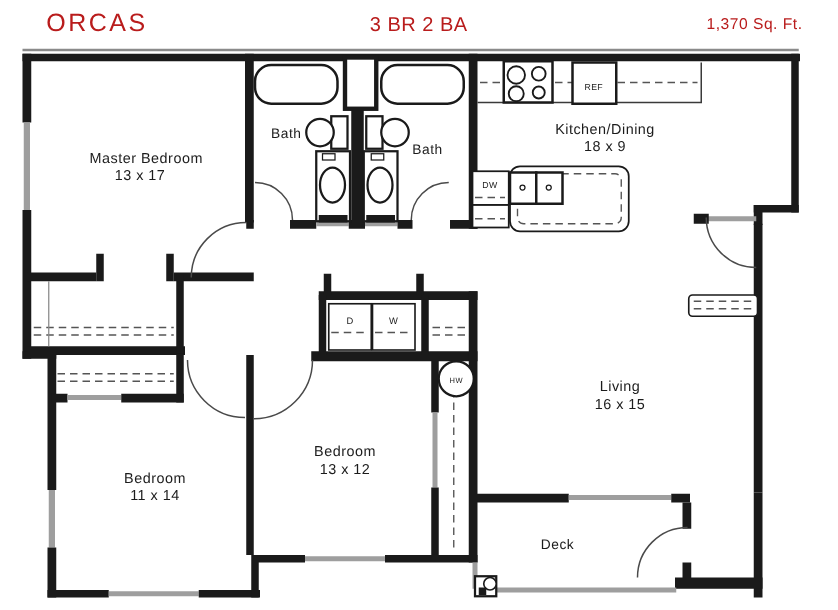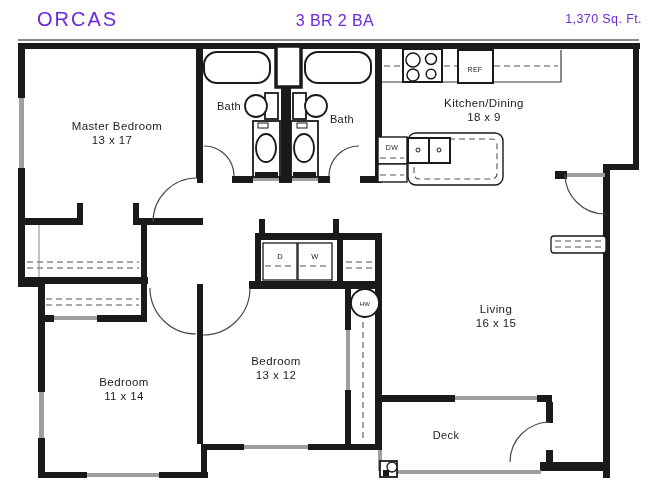--- a/index.html
+++ b/index.html
@@ -1,17 +1,17 @@
 <!DOCTYPE html>
 <html><head>
 <meta charset="utf-8">
 <style>
   html,body{margin:0;padding:0;background:#fff;}
   #stage{position:relative;width:670px;height:488px;background:#ffffff;overflow:hidden;
-         font-family:"Liberation Sans",sans-serif;color:#6d28d9;}
+         font-family:"Liberation Sans",sans-serif;color:#b91c1c;}
   .hdr{position:absolute;white-space:nowrap;}
   #title{left:37px;top:8px;font-size:20px;letter-spacing:2px;font-weight:500;}
   #specs{left:0;right:0;top:12px;text-align:center;font-size:16px;letter-spacing:.4px;font-weight:500;}
   #area{right:28px;top:12px;text-align:right;font-size:12.5px;letter-spacing:.4px;font-weight:500;}
   svg{position:absolute;left:0;top:0;}
   .w{fill:#1a1a1a;}
   .win{fill:#9e9e9e;}
   .acc{fill:#8a8a8a;}
   .fx{fill:#ffffff;stroke:#1a1a1a;stroke-width:1.8;}
   .fxt{fill:#ffffff;stroke:#1a1a1a;stroke-width:2;}

